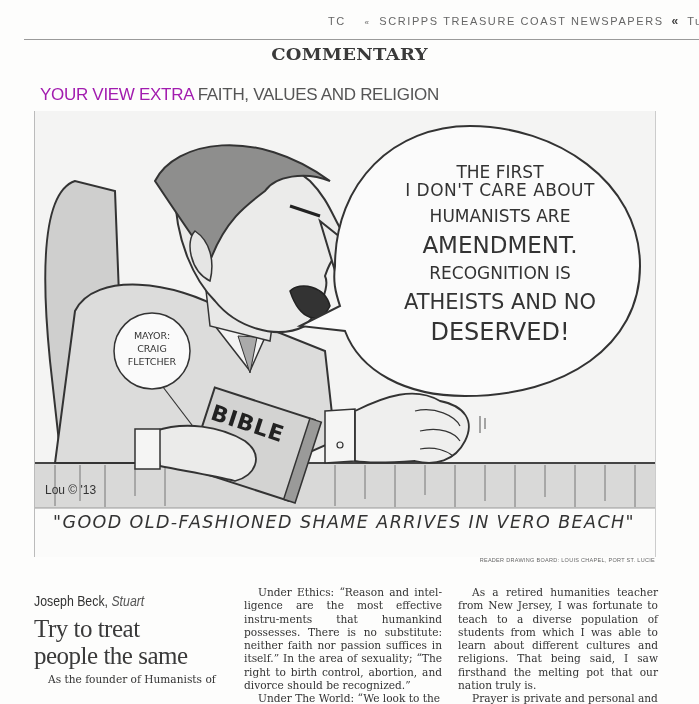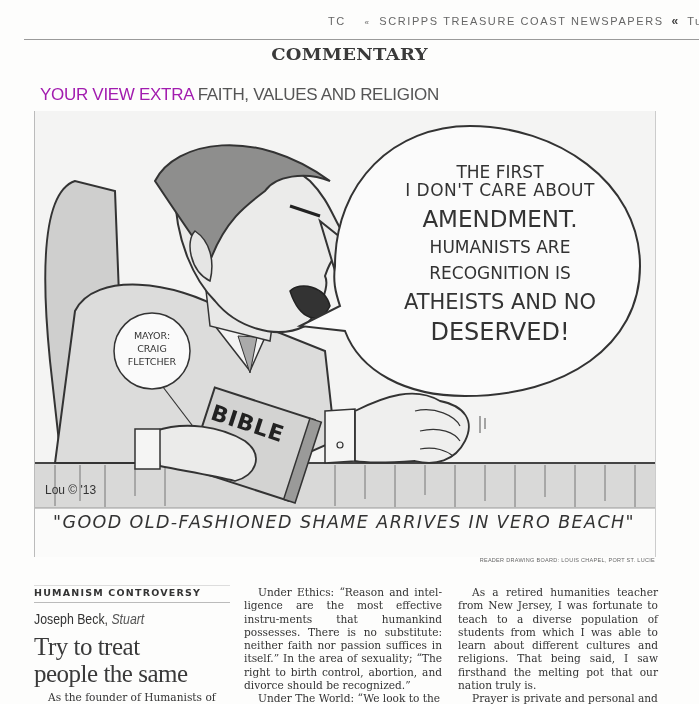--- a/index.html
+++ b/index.html
@@ -186,43 +186,42 @@
       <line x1="445" y1="305" x2="445" y2="322"></line>
         <line x1="450" y1="307" x2="450" y2="318"></line>
     </g>
 
     <path d="M435 15 C520 15 605 70 605 155 C605 235 530 285 430 285 C370 285 325 260 310 220 L265 215 L305 195 C300 180 298 170 300 155 C300 70 360 15 435 15 Z" fill="#fbfbfb" stroke="#333" stroke-width="2"></path>
   </svg>
 
   <div class="abs" style="left:340px; top:45px; width:250px; text-align:center; font-family:'DejaVu Sans',sans-serif; color:#333; line-height:1.05;">
     <div style="font-size:17px;margin-top:8px;">THE FIRST</div>
     <div style="font-size:17px;letter-spacing:0.5px;">I DON'T CARE ABOUT</div>
+    <div style="font-size:17px;margin-top:8px;">HUMANISTS ARE</div>
     <div style="font-size:23px;margin-top:7px;">AMENDMENT.</div>
-    <div style="font-size:17px;margin-top:8px;">HUMANISTS ARE</div>
     <div style="font-size:17px;margin-top:8px;">RECOGNITION IS</div>
     <div style="font-size:21px;margin-top:8px;">ATHEISTS AND NO</div>
     <div style="font-size:24px;margin-top:7px;">DESERVED!</div>
   </div>
 
   <div class="abs" style="left:84px; top:218px; width:66px; text-align:center; font-family:'DejaVu Sans',sans-serif; font-size:9.5px; line-height:13px; color:#333;">
     <div>MAYOR:</div>
     <div>CRAIG</div>
     <div>FLETCHER</div>
   </div>
 
   <div class="abs" style="left:175px; top:300px; font-family:'DejaVu Sans',sans-serif; font-weight:bold; font-size:22px; letter-spacing:1px; color:#222; transform:rotate(18deg);">BIBLE</div>
 
   <div class="abs" style="left:10px; top:372px; font-family:'Liberation Sans',sans-serif; font-size:12px; color:#333;">Lou © '13</div>
 </div>
 
 <div class="abs caption">"GOOD OLD-FASHIONED SHAME ARRIVES IN VERO BEACH"</div>
 <div class="abs credit">READER DRAWING BOARD: LOUIS CHAPEL, PORT ST. LUCIE</div>
 
 <div class="col col1">
-  <div class="topic">HUMANISM CONTROVERSY</div>
   <div class="byline">
     <b>Joseph Beck,</b>
     <i>Stuart</i>
   </div>
   <div class="headline">
     <div>Try to treat</div>
     <div>people the same</div>
   </div>
   <p class="body-text indent">As the founder of Humanists of</p>
 </div>

